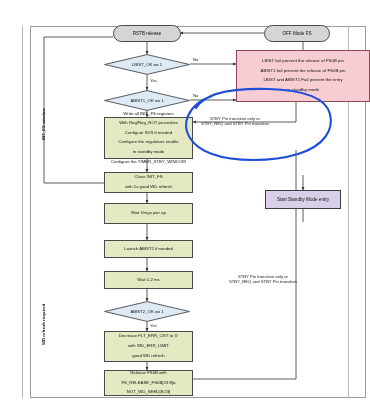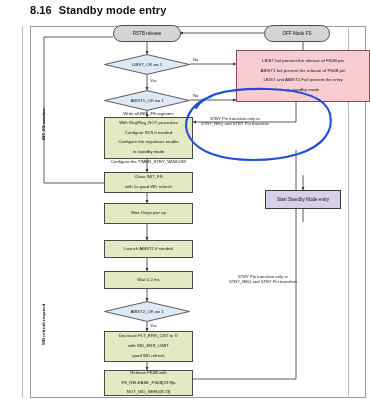--- a/index.html
+++ b/index.html
@@ -65,23 +65,20 @@
     position:absolute;font-size:4.3px;font-weight:bold;color:#111;
     transform-origin:0 0;transform:rotate(-90deg);white-space:nowrap;
   }
   .blue-ellipse{position:absolute;pointer-events:none;}
 </style>
 </head>
 <body>
 
 <div id="root">
 
-  <div class="heading">
-    <span class="num">8.16</span><span>Standby mode entry</span>
-  </div>
 
   <div class="frame"></div>
   <div class="rule-v" style="left:22px;top:26px;height:372px;"></div>
   <div class="rule-v" style="left:348px;top:26px;height:372px;"></div>
 
   <svg class="wires">
     <defs>
       <marker id="ah" markerWidth="5" markerHeight="5" refX="4.2" refY="2" orient="auto">
         <path d="M0,0 L4.4,2 L0,4 z" fill="#333"></path>
       </marker>

